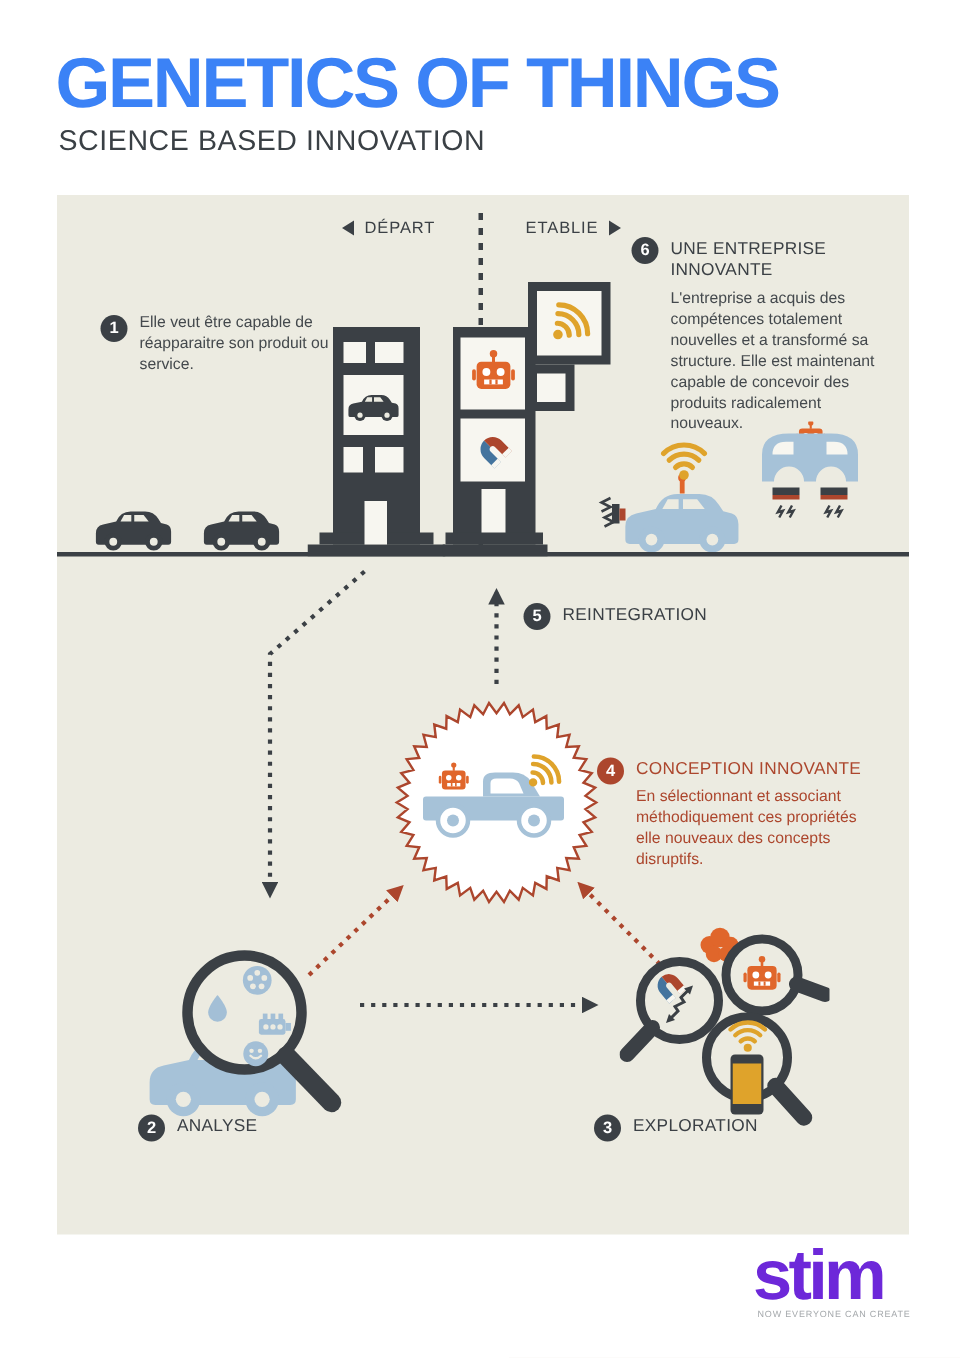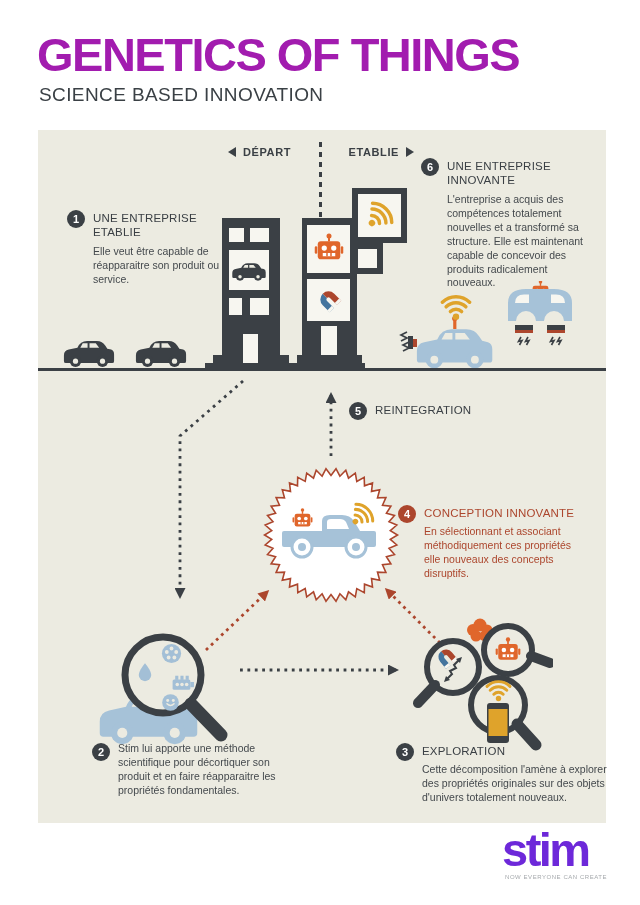--- a/index.html
+++ b/index.html
@@ -5,29 +5,29 @@
   :root{
     --dark:#3B4045; --panel:#ECEBE1; --red:#AC462D; --orange:#E0662B;
     --yellow:#DFA32B; --blue:#A6C2D8; --mblue:#44749E; --body:#44494D;
     --win:#F7F6F0;
   }
   html,body{margin:0;padding:0;background:#fff;}
   body{font-family:"Liberation Sans",sans-serif;}
   .canvas{position:relative;width:640px;height:905px;background:#fff;overflow:hidden;}
 
   .title{position:absolute;left:37px;top:30px;margin:0;font-size:47px;font-weight:bold;
-         letter-spacing:-1.5px;color:#a21caf;line-height:1.05;}
+         letter-spacing:-1.5px;color:#3b82f6;line-height:1.05;}
   .subtitle{position:absolute;left:39px;top:84px;margin:0;font-size:19px;font-weight:normal;
             letter-spacing:0.4px;color:#3A4045;}
 
   .panel{position:absolute;left:38px;top:130px;width:568px;height:693px;background:var(--panel);}
 
   .timeline-labels{position:absolute;left:228px;top:146px;width:186px;display:flex;
                    justify-content:space-between;align-items:center;
-                   font-size:11px;font-weight:bold;letter-spacing:0.6px;color:var(--dark);}
+                   font-size:11px;font-weight:normal;letter-spacing:0.6px;color:var(--dark);}
   .tl-group{display:flex;align-items:center;gap:7px;}
   .tri-left{width:0;height:0;border-top:5.5px solid transparent;border-bottom:5.5px solid transparent;
             border-right:8px solid var(--dark);}
   .tri-right{width:0;height:0;border-top:5.5px solid transparent;border-bottom:5.5px solid transparent;
              border-left:8px solid var(--dark);}
   .divider{position:absolute;left:319px;top:142px;width:2.5px;height:228px;
            background:repeating-linear-gradient(to bottom,var(--dark) 0 5px,transparent 5px 10px);}
   .ground{position:absolute;left:38px;top:368px;width:568px;height:3px;background:var(--dark);}
 
   .abs{position:absolute;}
@@ -283,21 +283,20 @@
       <g>
         <rect x="74" y="93" width="22" height="40" rx="3" fill="#3B4045"></rect>
         <rect x="75.5" y="99" width="19" height="27" fill="#DFA32B"></rect>
       </g>
     </g>
   </svg>
 
   <div class="step" style="left:67px;top:209px">
     <span class="badge">1</span>
     <div>
-      <h3 style="width:112px">UNE ENTREPRISE ETABLIE</h3>
       <p style="width:136px">Elle veut être capable de réapparaitre son produit ou service.</p>
     </div>
   </div>
 
   <div class="step" style="left:421px;top:157px">
     <span class="badge">6</span>
     <div>
       <h3 style="width:118px">UNE ENTREPRISE INNOVANTE</h3>
       <p style="width:146px">L'entreprise a acquis des compétences totalement nouvelles et a transformé sa structure. Elle est maintenant capable de concevoir des produits radicalement nouveaux.</p>
     </div>
@@ -314,29 +313,28 @@
     <span class="badge">4</span>
     <div>
       <h3>CONCEPTION INNOVANTE</h3>
       <p style="width:154px">En sélectionnant et associant méthodiquement ces propriétés elle nouveaux des concepts disruptifs.</p>
     </div>
   </div>
 
   <div class="step" style="left:92px;top:742px">
     <span class="badge">2</span>
     <div>
-      <p style="width:184px">Stim lui apporte une méthode scientifique pour décortiquer son produit et en faire réapparaitre les propriétés fondamentales.</p>
+      <h3>ANALYSE</h3>
     </div>
   </div>
 
   <div class="step" style="left:396px;top:742px">
     <span class="badge">3</span>
     <div>
       <h3>EXPLORATION</h3>
-      <p style="width:188px">Cette décomposition l'amène à explorer des propriétés originales sur des objets d'univers totalement nouveaux.</p>
     </div>
   </div>
 
   <div class="stim">
     <div class="word">stim</div>
     <div class="tag">NOW EVERYONE CAN CREATE</div>
   </div>
 
 </div>
 

